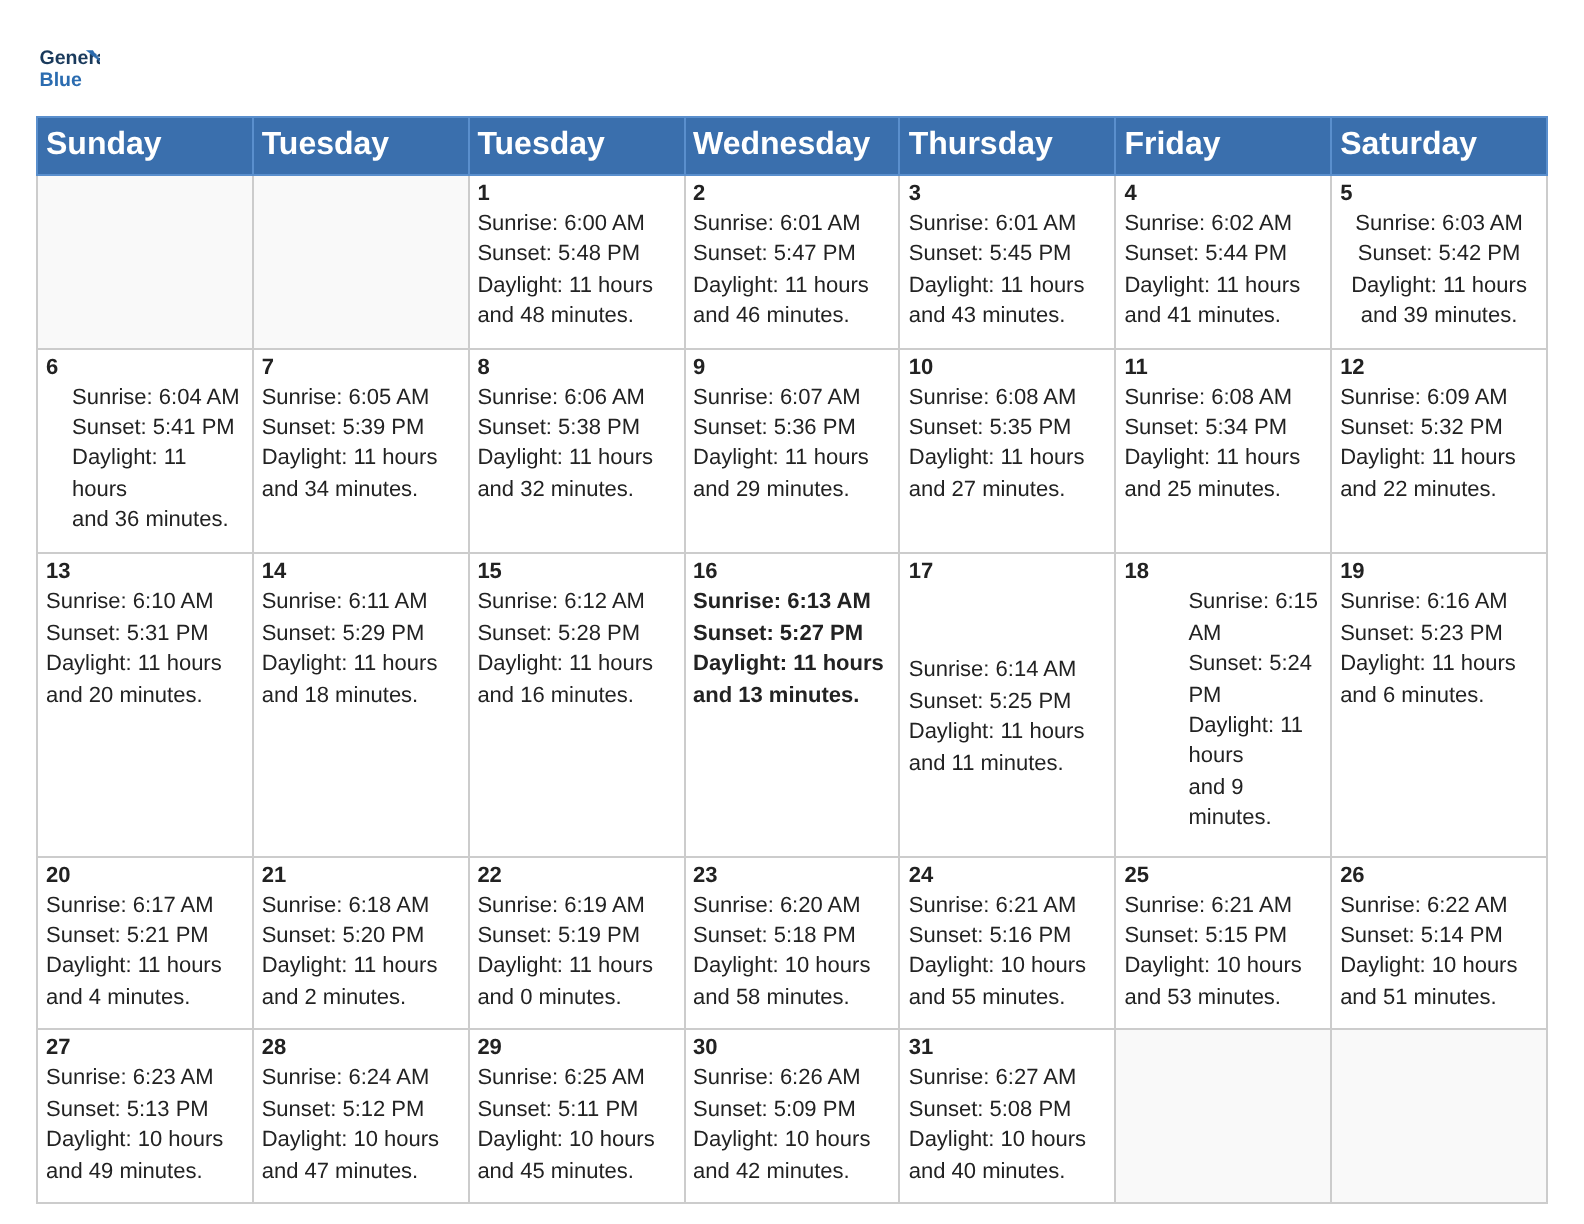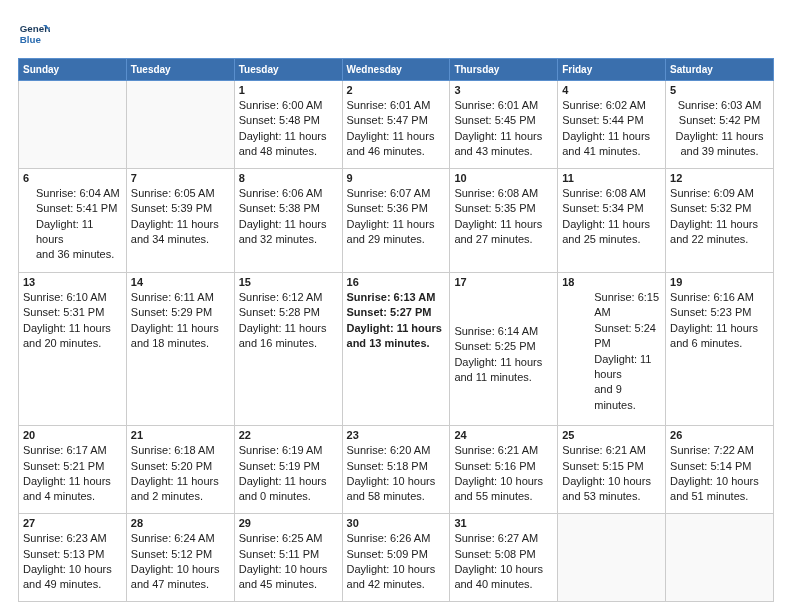--- a/index.html
+++ b/index.html
@@ -47,21 +47,21 @@
     .calendar {
       flex: 1;
       border: 1px solid #ccc;
       border-collapse: collapse;
       width: 100%;
       table-layout: fixed;
     }
     .calendar th {
       background: #3a6fad;
       color: #fff;
-      font-size: 10px;
+      font-size: 16px;
       font-weight: bold;
       padding: 5px 4px;
       text-align: left;
       border: 1px solid #5a8fcd;
     }
     .calendar td {
       border: 1px solid #ccc;
       vertical-align: top;
       padding: 3px 4px;
       font-size: 9.5px;
@@ -298,21 +298,21 @@
           </td>
           <td>
             <span class="day-num">25</span>
             <div class="day-info" style="white-space: pre-line;">Sunrise: 6:21 AM
 Sunset: 5:15 PM
 Daylight: 10 hours
 and 53 minutes.</div>
           </td>
           <td>
             <span class="day-num">26</span>
-            <div class="day-info" style="white-space: pre-line;">Sunrise: 7:22 AM
+            <div class="day-info" style="white-space: pre-line;">Sunrise: 6:22 AM
 Sunset: 5:14 PM
 Daylight: 10 hours
 and 51 minutes.</div>
           </td>
         </tr>
         <tr>
           <td>
             <span class="day-num">27</span>
             <div class="day-info" style="white-space: pre-line;">Sunrise: 6:23 AM
 Sunset: 5:13 PM

